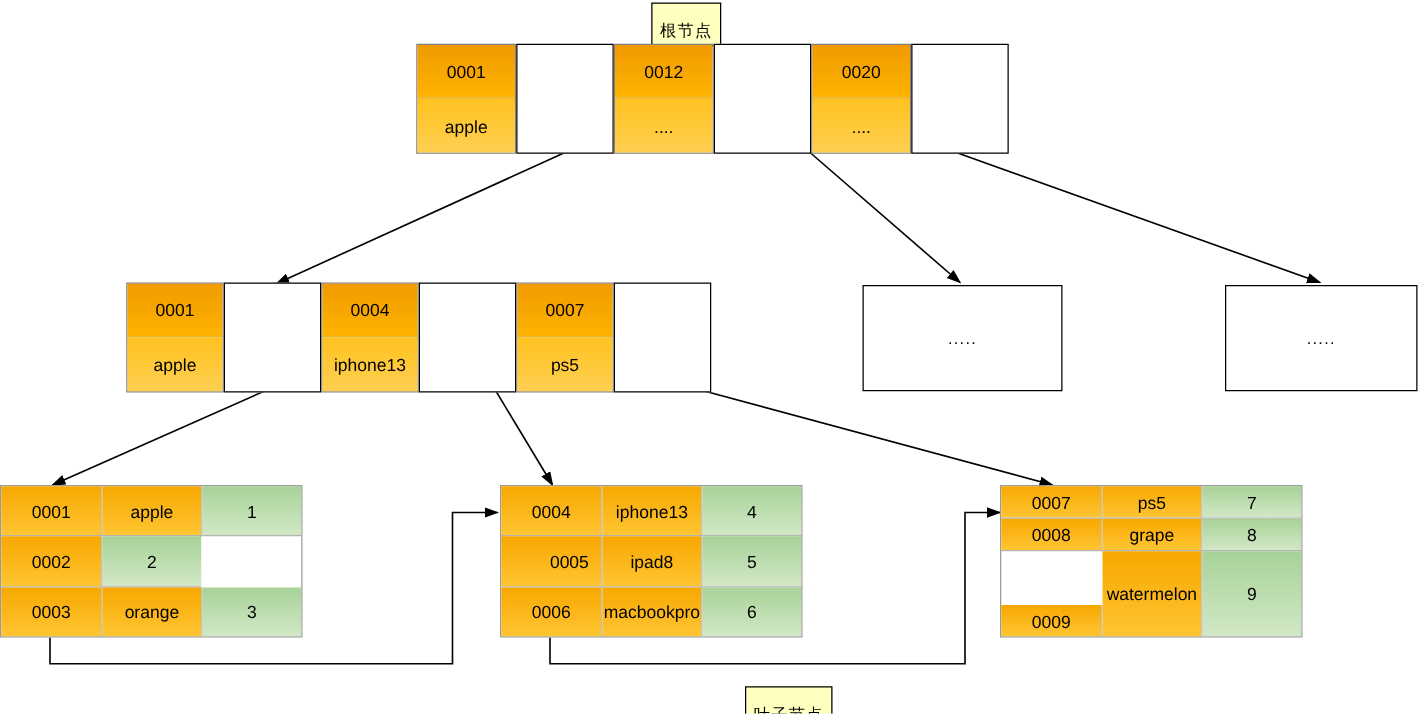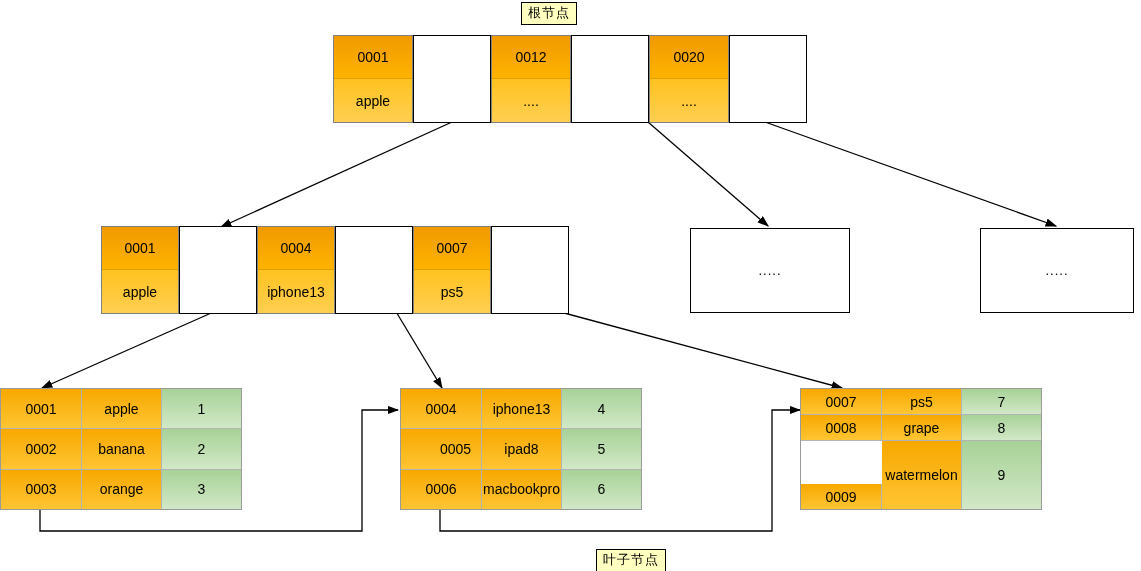--- a/index.html
+++ b/index.html
@@ -27,21 +27,21 @@
   }
 
   
   .caption {
     position: absolute;
     background: #ffffc0;
     border: 1px solid #000000;
     color: #000000;
     font-size: 13px;
     line-height: 16px;
-    padding: 2px 6px 3px 6px;
+    padding: 14px 6px 3px 6px;
     white-space: nowrap;
     letter-spacing: 1px;
   }
 
   
   .node {
     position: absolute;
     display: flex;
     box-sizing: border-box;
   }
@@ -199,21 +199,20 @@
   <div class="ellipsis-box" style="left:980px; top:228px; width:154px; height:85px;">.....</div>
 
   <div class="leaf" style="left:0px; top:388px; width:242px; height:122px;">
     <div class="leaf-row">
       <div class="leaf-cell k" style="width:81px;">0001</div>
       <div class="leaf-cell n" style="width:80px;">apple</div>
       <div class="leaf-cell v" style="width:79px;">1</div>
     </div>
     <div class="leaf-row">
       <div class="leaf-cell k" style="width:81px;">0002</div>
-      <div class="leaf-cell n" style="width:80px;">banana</div>
       <div class="leaf-cell v" style="width:79px;">2</div>
     </div>
     <div class="leaf-row">
       <div class="leaf-cell k" style="width:81px;">0003</div>
       <div class="leaf-cell n" style="width:80px;">orange</div>
       <div class="leaf-cell v" style="width:79px;">3</div>
     </div>
   </div>
 
   <div class="leaf" style="left:400px; top:388px; width:242px; height:122px;">

